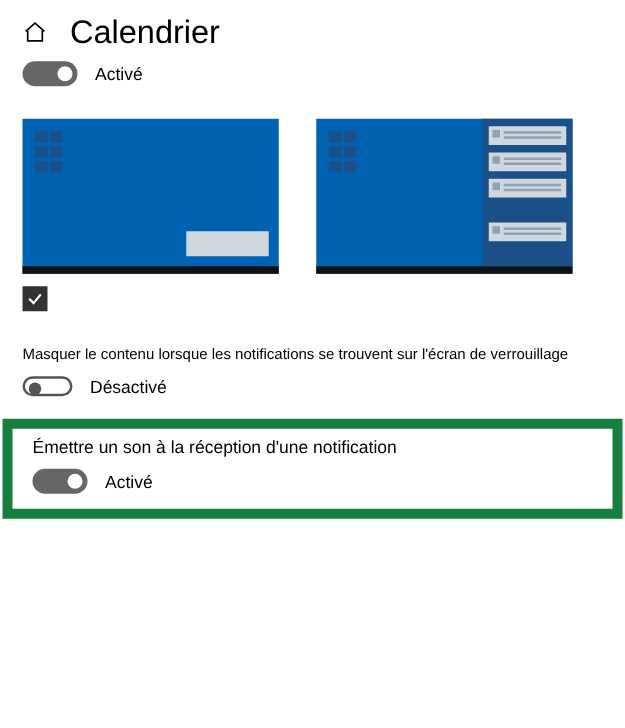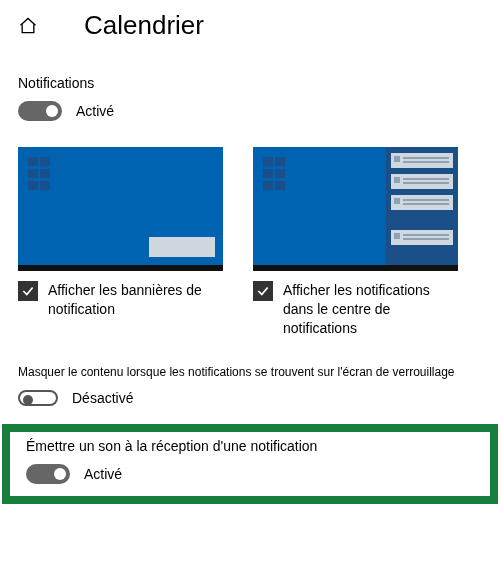--- a/index.html
+++ b/index.html
@@ -9,21 +9,20 @@
     font-family: "Segoe UI", -apple-system, sans-serif;
     font-size: 14px;
     color: #000;
     background: #fff;
     width: 500px;
   }
   .header {
     display: flex;
     align-items: center;
     padding: 10px 18px 8px 18px;
-    gap: 28px;
   }
   .home-icon {
     width: 20px;
     height: 20px;
     margin-right: 18px;
   }
   .page-title {
     font-size: 26px;
     font-weight: 400;
   }
@@ -178,21 +177,20 @@
   <span class="home-icon">
     <svg viewBox="0 0 24 24" width="20" height="20" fill="none" stroke="#000" stroke-width="1.6">
       <path d="M3 11 L12 3 L21 11"></path>
       <path d="M5 10 V20 H19 V10"></path>
     </svg>
   </span>
   <span class="page-title">Calendrier</span>
 </div>
 
 <div class="section">
-  <div class="label">Notifications</div>
   <div class="toggle-row">
     <div class="toggle on">
         <div class="knob"></div>
       </div>
     <span class="toggle-label">Activé</span>
   </div>
 
   <div class="previews">
     <div class="preview-col">
       <div class="preview">
@@ -203,48 +201,39 @@
         <div class="tile" style="left:10px;top:34px"></div>
         <div class="tile" style="left:22px;top:34px"></div>
         <div class="banner-box"></div>
       </div>
       <div class="check-row">
         <div class="checkbox">
           <svg viewBox="0 0 24 24" width="14" height="14" fill="none" stroke="#fff" stroke-width="3">
               <path d="M4 12 L10 18 L20 6"></path>
             </svg>
         </div>
-        <div class="check-label">Afficher les bannières de notification</div>
       </div>
     </div>
 
     <div class="preview-col">
       <div class="preview">
         <div class="tile" style="left:10px;top:10px"></div>
         <div class="tile" style="left:22px;top:10px"></div>
         <div class="tile" style="left:10px;top:22px"></div>
         <div class="tile" style="left:22px;top:22px"></div>
         <div class="tile" style="left:10px;top:34px"></div>
         <div class="tile" style="left:22px;top:34px"></div>
         <div class="panel">
           <div class="notif"></div>
           <div class="notif"></div>
           <div class="notif"></div>
           <div style="height:8px"></div>
           <div class="notif"></div>
         </div>
       </div>
-      <div class="check-row">
-        <div class="checkbox">
-          <svg viewBox="0 0 24 24" width="14" height="14" fill="none" stroke="#fff" stroke-width="3">
-              <path d="M4 12 L10 18 L20 6"></path>
-            </svg>
-        </div>
-        <div class="check-label">Afficher les notifications dans le centre de notifications</div>
-      </div>
     </div>
   </div>
 
   <div class="desc">Masquer le contenu lorsque les notifications se trouvent sur l'écran de verrouillage</div>
   <div class="toggle-row" style="margin-top:10px">
     <div class="toggle off">
         <div class="knob"></div>
       </div>
     <span class="toggle-label">Désactivé</span>
   </div>

